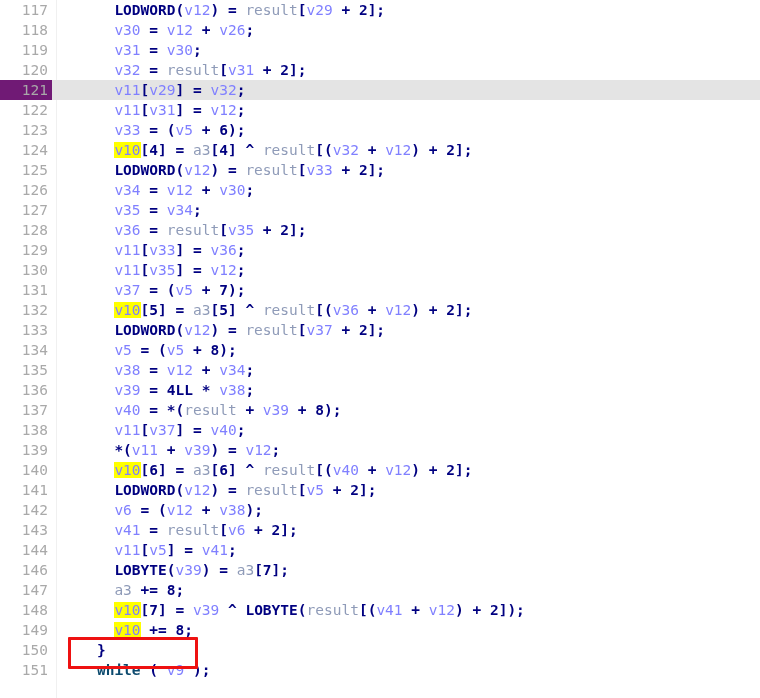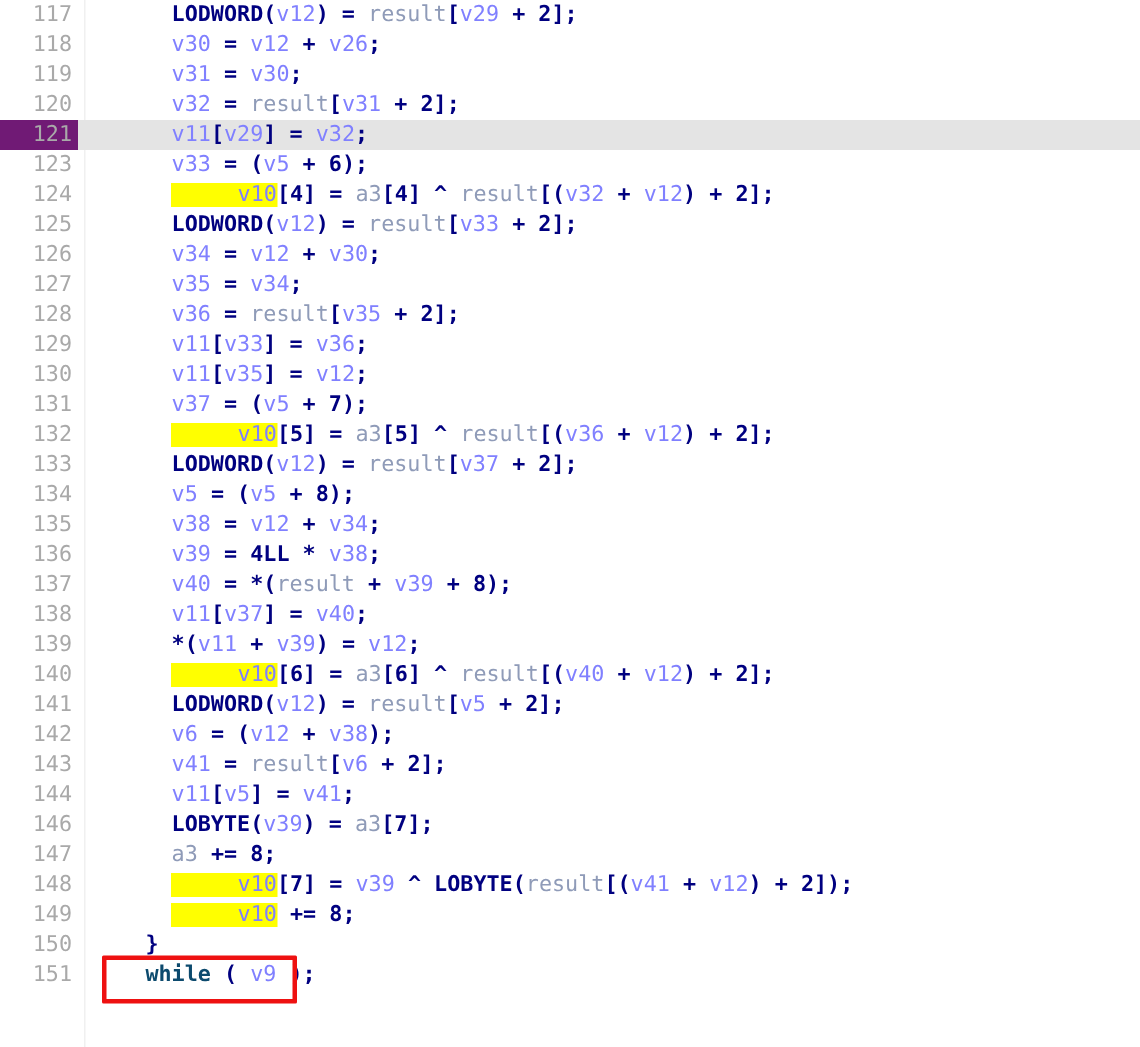--- a/index.html
+++ b/index.html
@@ -72,21 +72,20 @@
   .t-kw     { color: #0c4a6e; font-weight: bold; }
   .t-fn     { color: #000080; font-weight: bold; }
   .t-var    { color: #8080ff; }
   .t-glob   { color: #8f9bb8; }
   .t-num    { color: #000080; font-weight: bold; }
   .t-punc   { color: #000080; font-weight: bold; }
   .t-op     { color: #000080; font-weight: bold; }
 
   .hl-yellow {
     background: #ffff00;
-    padding-left: 44px;
   }
 
   #red-box {
     position: absolute;
     border: 3px solid #ee1111;
     border-radius: 1px;
     pointer-events: none;
     z-index: 5;
   }
 </style>
@@ -94,20 +93,21 @@
 <body>
 
 <div id="code-view">
   <div class="gutter-sep"></div>
   <div id="code-lines">
       <div class="code-line"><span class="gutter">117</span><span class="code-text"><span class="t-plain">      </span><span class="t-fn">LODWORD</span><span class="t-punc">(</span><span class="t-var">v12</span><span class="t-punc">)</span><span class="t-op"> = </span><span class="t-glob">result</span><span class="t-punc">[</span><span class="t-var">v29</span><span class="t-op"> + </span><span class="t-num">2</span><span class="t-punc">];</span></span></div>
       <div class="code-line"><span class="gutter">118</span><span class="code-text"><span class="t-plain">      </span><span class="t-var">v30</span><span class="t-op"> = </span><span class="t-var">v12</span><span class="t-op"> + </span><span class="t-var">v26</span><span class="t-punc">;</span></span></div>
       <div class="code-line"><span class="gutter">119</span><span class="code-text"><span class="t-plain">      </span><span class="t-var">v31</span><span class="t-op"> = </span><span class="t-var">v30</span><span class="t-punc">;</span></span></div>
       <div class="code-line"><span class="gutter">120</span><span class="code-text"><span class="t-plain">      </span><span class="t-var">v32</span><span class="t-op"> = </span><span class="t-glob">result</span><span class="t-punc">[</span><span class="t-var">v31</span><span class="t-op"> + </span><span class="t-num">2</span><span class="t-punc">];</span></span></div>
       <div class="code-line current"><span class="gutter">121</span><span class="code-text"><span class="t-plain">      </span><span class="t-var">v11</span><span class="t-punc">[</span><span class="t-var">v29</span><span class="t-punc">]</span><span class="t-op"> = </span><span class="t-var">v32</span><span class="t-punc">;</span></span></div>
+      <div class="code-line"><span class="gutter">122</span><span class="code-text"><span class="t-plain">      </span><span class="t-var">v11</span><span class="t-punc">[</span><span class="t-var">v31</span><span class="t-punc">]</span><span class="t-op"> = </span><span class="t-var">v12</span><span class="t-punc">;</span></span></div>
       <div class="code-line"><span class="gutter">123</span><span class="code-text"><span class="t-plain">      </span><span class="t-var">v33</span><span class="t-op"> = </span><span class="t-punc">(</span><span class="t-var">v5</span><span class="t-op"> + </span><span class="t-num">6</span><span class="t-punc">);</span></span></div>
       <div class="code-line"><span class="gutter">124</span><span class="code-text"><span class="t-plain">      </span><span class="t-var hl-yellow">v10</span><span class="t-punc">[</span><span class="t-num">4</span><span class="t-punc">]</span><span class="t-op"> = </span><span class="t-glob">a3</span><span class="t-punc">[</span><span class="t-num">4</span><span class="t-punc">]</span><span class="t-op"> ^ </span><span class="t-glob">result</span><span class="t-punc">[(</span><span class="t-var">v32</span><span class="t-op"> + </span><span class="t-var">v12</span><span class="t-op">) + </span><span class="t-num">2</span><span class="t-punc">];</span></span></div>
       <div class="code-line"><span class="gutter">125</span><span class="code-text"><span class="t-plain">      </span><span class="t-fn">LODWORD</span><span class="t-punc">(</span><span class="t-var">v12</span><span class="t-punc">)</span><span class="t-op"> = </span><span class="t-glob">result</span><span class="t-punc">[</span><span class="t-var">v33</span><span class="t-op"> + </span><span class="t-num">2</span><span class="t-punc">];</span></span></div>
       <div class="code-line"><span class="gutter">126</span><span class="code-text"><span class="t-plain">      </span><span class="t-var">v34</span><span class="t-op"> = </span><span class="t-var">v12</span><span class="t-op"> + </span><span class="t-var">v30</span><span class="t-punc">;</span></span></div>
       <div class="code-line"><span class="gutter">127</span><span class="code-text"><span class="t-plain">      </span><span class="t-var">v35</span><span class="t-op"> = </span><span class="t-var">v34</span><span class="t-punc">;</span></span></div>
       <div class="code-line"><span class="gutter">128</span><span class="code-text"><span class="t-plain">      </span><span class="t-var">v36</span><span class="t-op"> = </span><span class="t-glob">result</span><span class="t-punc">[</span><span class="t-var">v35</span><span class="t-op"> + </span><span class="t-num">2</span><span class="t-punc">];</span></span></div>
       <div class="code-line"><span class="gutter">129</span><span class="code-text"><span class="t-plain">      </span><span class="t-var">v11</span><span class="t-punc">[</span><span class="t-var">v33</span><span class="t-punc">]</span><span class="t-op"> = </span><span class="t-var">v36</span><span class="t-punc">;</span></span></div>
       <div class="code-line"><span class="gutter">130</span><span class="code-text"><span class="t-plain">      </span><span class="t-var">v11</span><span class="t-punc">[</span><span class="t-var">v35</span><span class="t-punc">]</span><span class="t-op"> = </span><span class="t-var">v12</span><span class="t-punc">;</span></span></div>
       <div class="code-line"><span class="gutter">131</span><span class="code-text"><span class="t-plain">      </span><span class="t-var">v37</span><span class="t-op"> = </span><span class="t-punc">(</span><span class="t-var">v5</span><span class="t-op"> + </span><span class="t-num">7</span><span class="t-punc">);</span></span></div>
       <div class="code-line"><span class="gutter">132</span><span class="code-text"><span class="t-plain">      </span><span class="t-var hl-yellow">v10</span><span class="t-punc">[</span><span class="t-num">5</span><span class="t-punc">]</span><span class="t-op"> = </span><span class="t-glob">a3</span><span class="t-punc">[</span><span class="t-num">5</span><span class="t-punc">]</span><span class="t-op"> ^ </span><span class="t-glob">result</span><span class="t-punc">[(</span><span class="t-var">v36</span><span class="t-op"> + </span><span class="t-var">v12</span><span class="t-op">) + </span><span class="t-num">2</span><span class="t-punc">];</span></span></div>

